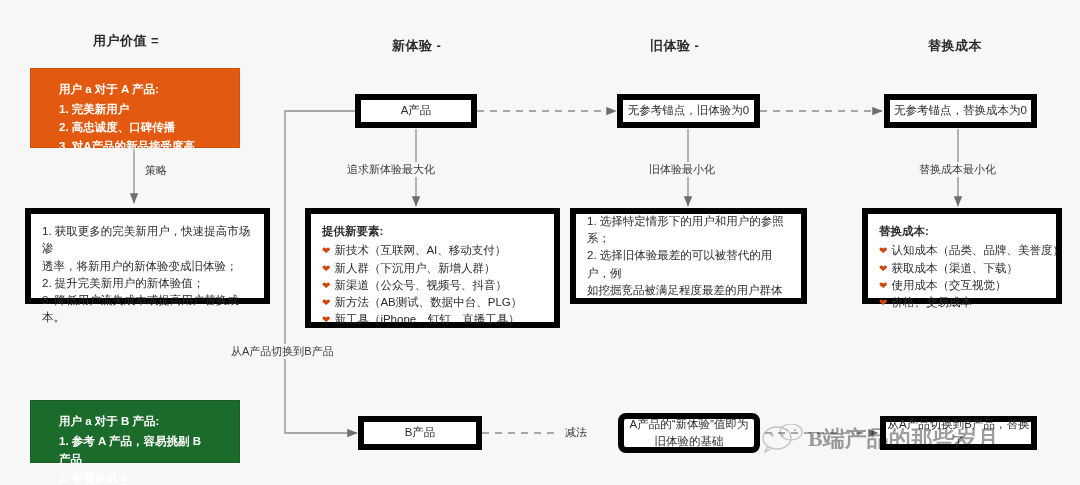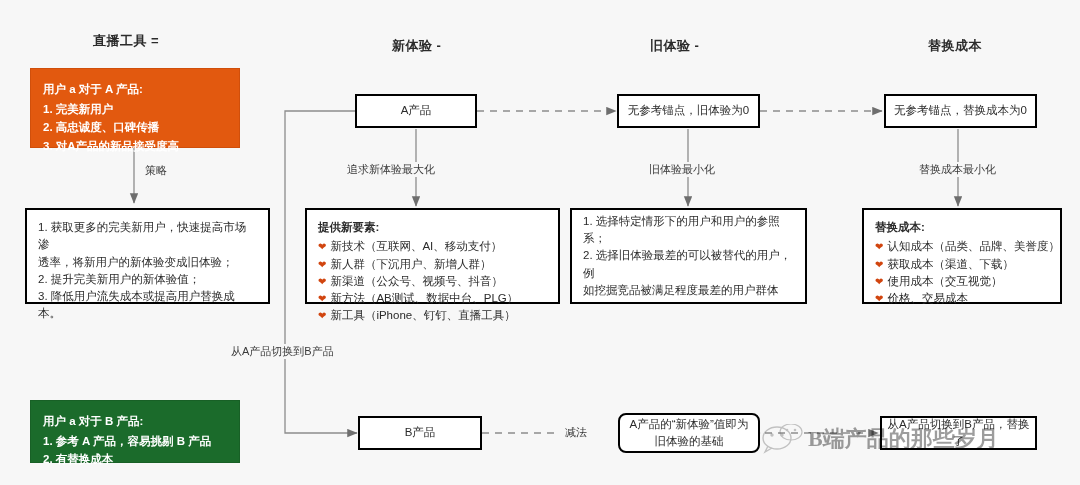--- a/index.html
+++ b/index.html
@@ -31,38 +31,38 @@
     font-size: 13px;
     font-weight: bold;
     color: #2b2b2b;
     white-space: nowrap;
     letter-spacing: .5px;
   }
   .node {
     position: absolute;
     box-sizing: border-box;
     background: #ffffff;
-    border: 2px solid #000000;
+    border: 6px solid #000000;
     font-size: 11.5px;
     line-height: 1.5;
     color: #2b2b2b;
   }
   .node.center {
     display: flex;
     align-items: center;
     justify-content: center;
     text-align: center;
   }
   .node.pad {
     padding: 9px 11px;
   }
   .persona {
     position: absolute;
     box-sizing: border-box;
-    padding: 11px 12px;
+    padding: 11px 28px;
     color: #ffffff;
     font-size: 11.5px;
     line-height: 1.62;
     font-weight: bold;
   }
   .persona.orange { background: #e2590f; border: 1px solid #d04f0b; }
   .persona.green  { background: #1b6b2b; border: 1px solid #186026; }
   .persona .ptitle { display: block; margin-bottom: 1px; }
   .persona .pline  { display: block; }
   .list-title {
@@ -138,21 +138,21 @@
 
     <path d="M355,111 L285,111 L285,433 L357,433" fill="none" stroke="#8d8d8d" stroke-width="1.3" marker-end="url(#ah)"></path>
 
     <line x1="482" y1="433" x2="560" y2="433" stroke="#8d8d8d" stroke-width="1.3" stroke-dasharray="7,6"></line>
     <line x1="640" y1="433" x2="618" y2="433" stroke="#8d8d8d" stroke-width="1.3" stroke-dasharray="7,6"></line>
     <line x1="640" y1="433" x2="760" y2="433" stroke="#8d8d8d" stroke-width="1.3" stroke-dasharray="7,6" marker-end="url(#ah)"></line>
 
     <line x1="765" y1="433" x2="878" y2="433" stroke="#8d8d8d" stroke-width="1.3" stroke-dasharray="7,6" marker-end="url(#ah)"></line>
   </svg>
 
-  <div class="col-header" style="left:93px; top:32px;">直播工具 =</div>
+  <div class="col-header" style="left:93px; top:32px;">用户价值 =</div>
   <div class="col-header" style="left:392px; top:37px;">新体验 -</div>
   <div class="col-header" style="left:650px; top:37px;">旧体验 -</div>
   <div class="col-header" style="left:928px; top:37px;">替换成本</div>
 
   <div class="persona orange" style="left:30px; top:68px; width:210px; height:80px;">
     <span class="ptitle">用户 a 对于 A 产品:</span>
     <span class="pline">1. 完美新用户</span>
     <span class="pline">2. 高忠诚度、口碑传播</span>
     <span class="pline">3. 对A产品的新品接受度高</span>
   </div>
@@ -181,21 +181,21 @@
   </div>
 
   <div class="node center" style="left:884px; top:94px; width:153px; height:34px;">
     <span>无参考锚点，替换成本为0</span>
   </div>
 
   <div class="edge-label" style="left:344px; top:162px;">追求新体验最大化</div>
   <div class="edge-label" style="left:646px; top:162px;">旧体验最小化</div>
   <div class="edge-label" style="left:916px; top:162px;">替换成本最小化</div>
 
-  <div class="node pad" style="left:305px; top:208px; width:255px; height:96px;">
+  <div class="node pad" style="left:305px; top:208px; width:255px; height:120px;">
     <span class="list-title">提供新要素:</span>
     <span class="bullets">
       <span class="bi"><span class="hb">❤</span><span>新技术（互联网、AI、移动支付）</span></span>
       <span class="bi"><span class="hb">❤</span><span>新人群（下沉用户、新增人群）</span></span>
       <span class="bi"><span class="hb">❤</span><span>新渠道（公众号、视频号、抖音）</span></span>
       <span class="bi"><span class="hb">❤</span><span>新方法（AB测试、数据中台、PLG）</span></span>
       <span class="bi"><span class="hb">❤</span><span>新工具（iPhone、钉钉、直播工具）</span></span>
     </span>
   </div>
 

